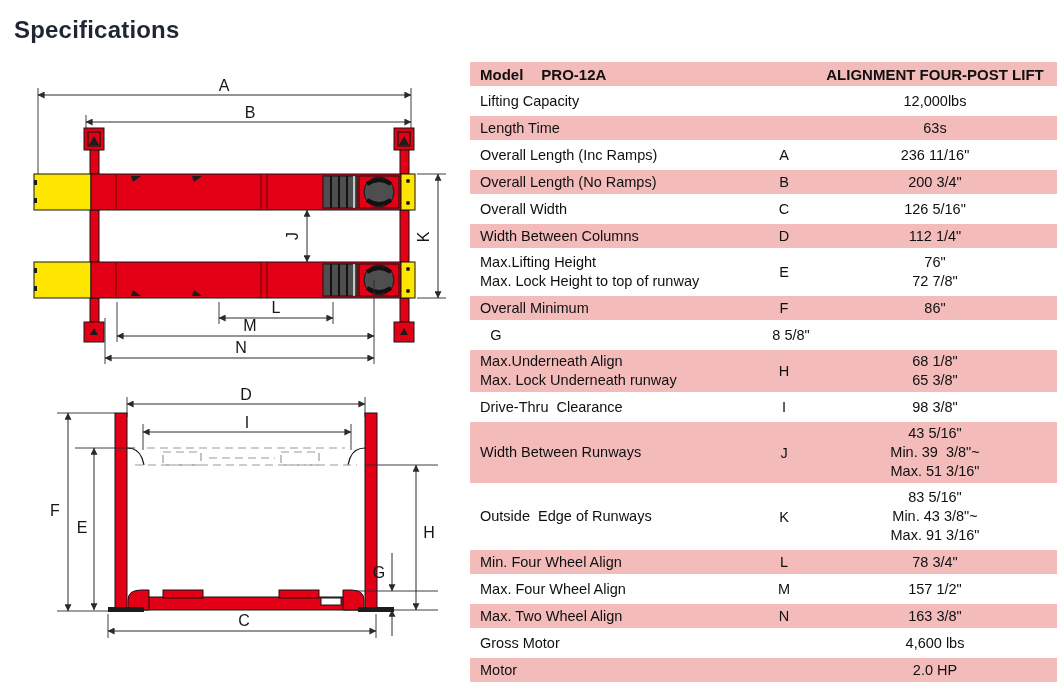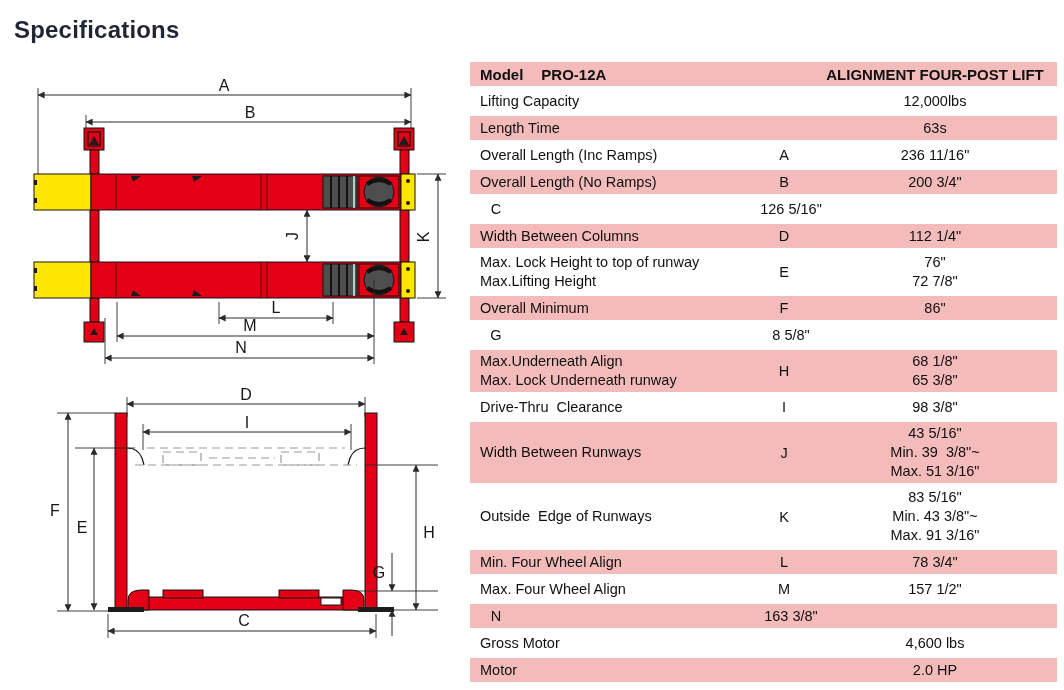--- a/index.html
+++ b/index.html
@@ -303,38 +303,41 @@
         <div class="spec-row shaded">
       <div class="col-label">
             <div class="cell-line">Overall Length (No Ramps)</div>
           </div>
       <div class="col-letter">B</div>
       <div class="col-value">
             <div class="cell-line">200 3/4"</div>
           </div>
     </div>
         <div class="spec-row">
+      <div class="col-label">
+            <div class="cell-line">Overall Width</div>
+          </div>
       <div class="col-letter">C</div>
       <div class="col-value">
             <div class="cell-line">126 5/16"</div>
           </div>
     </div>
         <div class="spec-row shaded">
       <div class="col-label">
             <div class="cell-line">Width Between Columns</div>
           </div>
       <div class="col-letter">D</div>
       <div class="col-value">
             <div class="cell-line">112 1/4"</div>
           </div>
     </div>
         <div class="spec-row">
       <div class="col-label">
+            <div class="cell-line">Max.Lifting Height</div>
             <div class="cell-line">Max. Lock Height to top of runway</div>
-            <div class="cell-line">Max.Lifting Height</div>
           </div>
       <div class="col-letter">E</div>
       <div class="col-value">
             <div class="cell-line">76"</div>
             <div class="cell-line">72 7/8"</div>
           </div>
     </div>
         <div class="spec-row shaded">
       <div class="col-label">
             <div class="cell-line">Overall Minimum</div>
@@ -404,20 +407,23 @@
         <div class="spec-row">
       <div class="col-label">
             <div class="cell-line">Max. Four Wheel Align</div>
           </div>
       <div class="col-letter">M</div>
       <div class="col-value">
             <div class="cell-line">157 1/2"</div>
           </div>
     </div>
         <div class="spec-row shaded">
+      <div class="col-label">
+            <div class="cell-line">Max. Two Wheel Align</div>
+          </div>
       <div class="col-letter">N</div>
       <div class="col-value">
             <div class="cell-line">163 3/8"</div>
           </div>
     </div>
         <div class="spec-row">
       <div class="col-label">
             <div class="cell-line">Gross Motor</div>
           </div>
       <div class="col-letter"></div>

